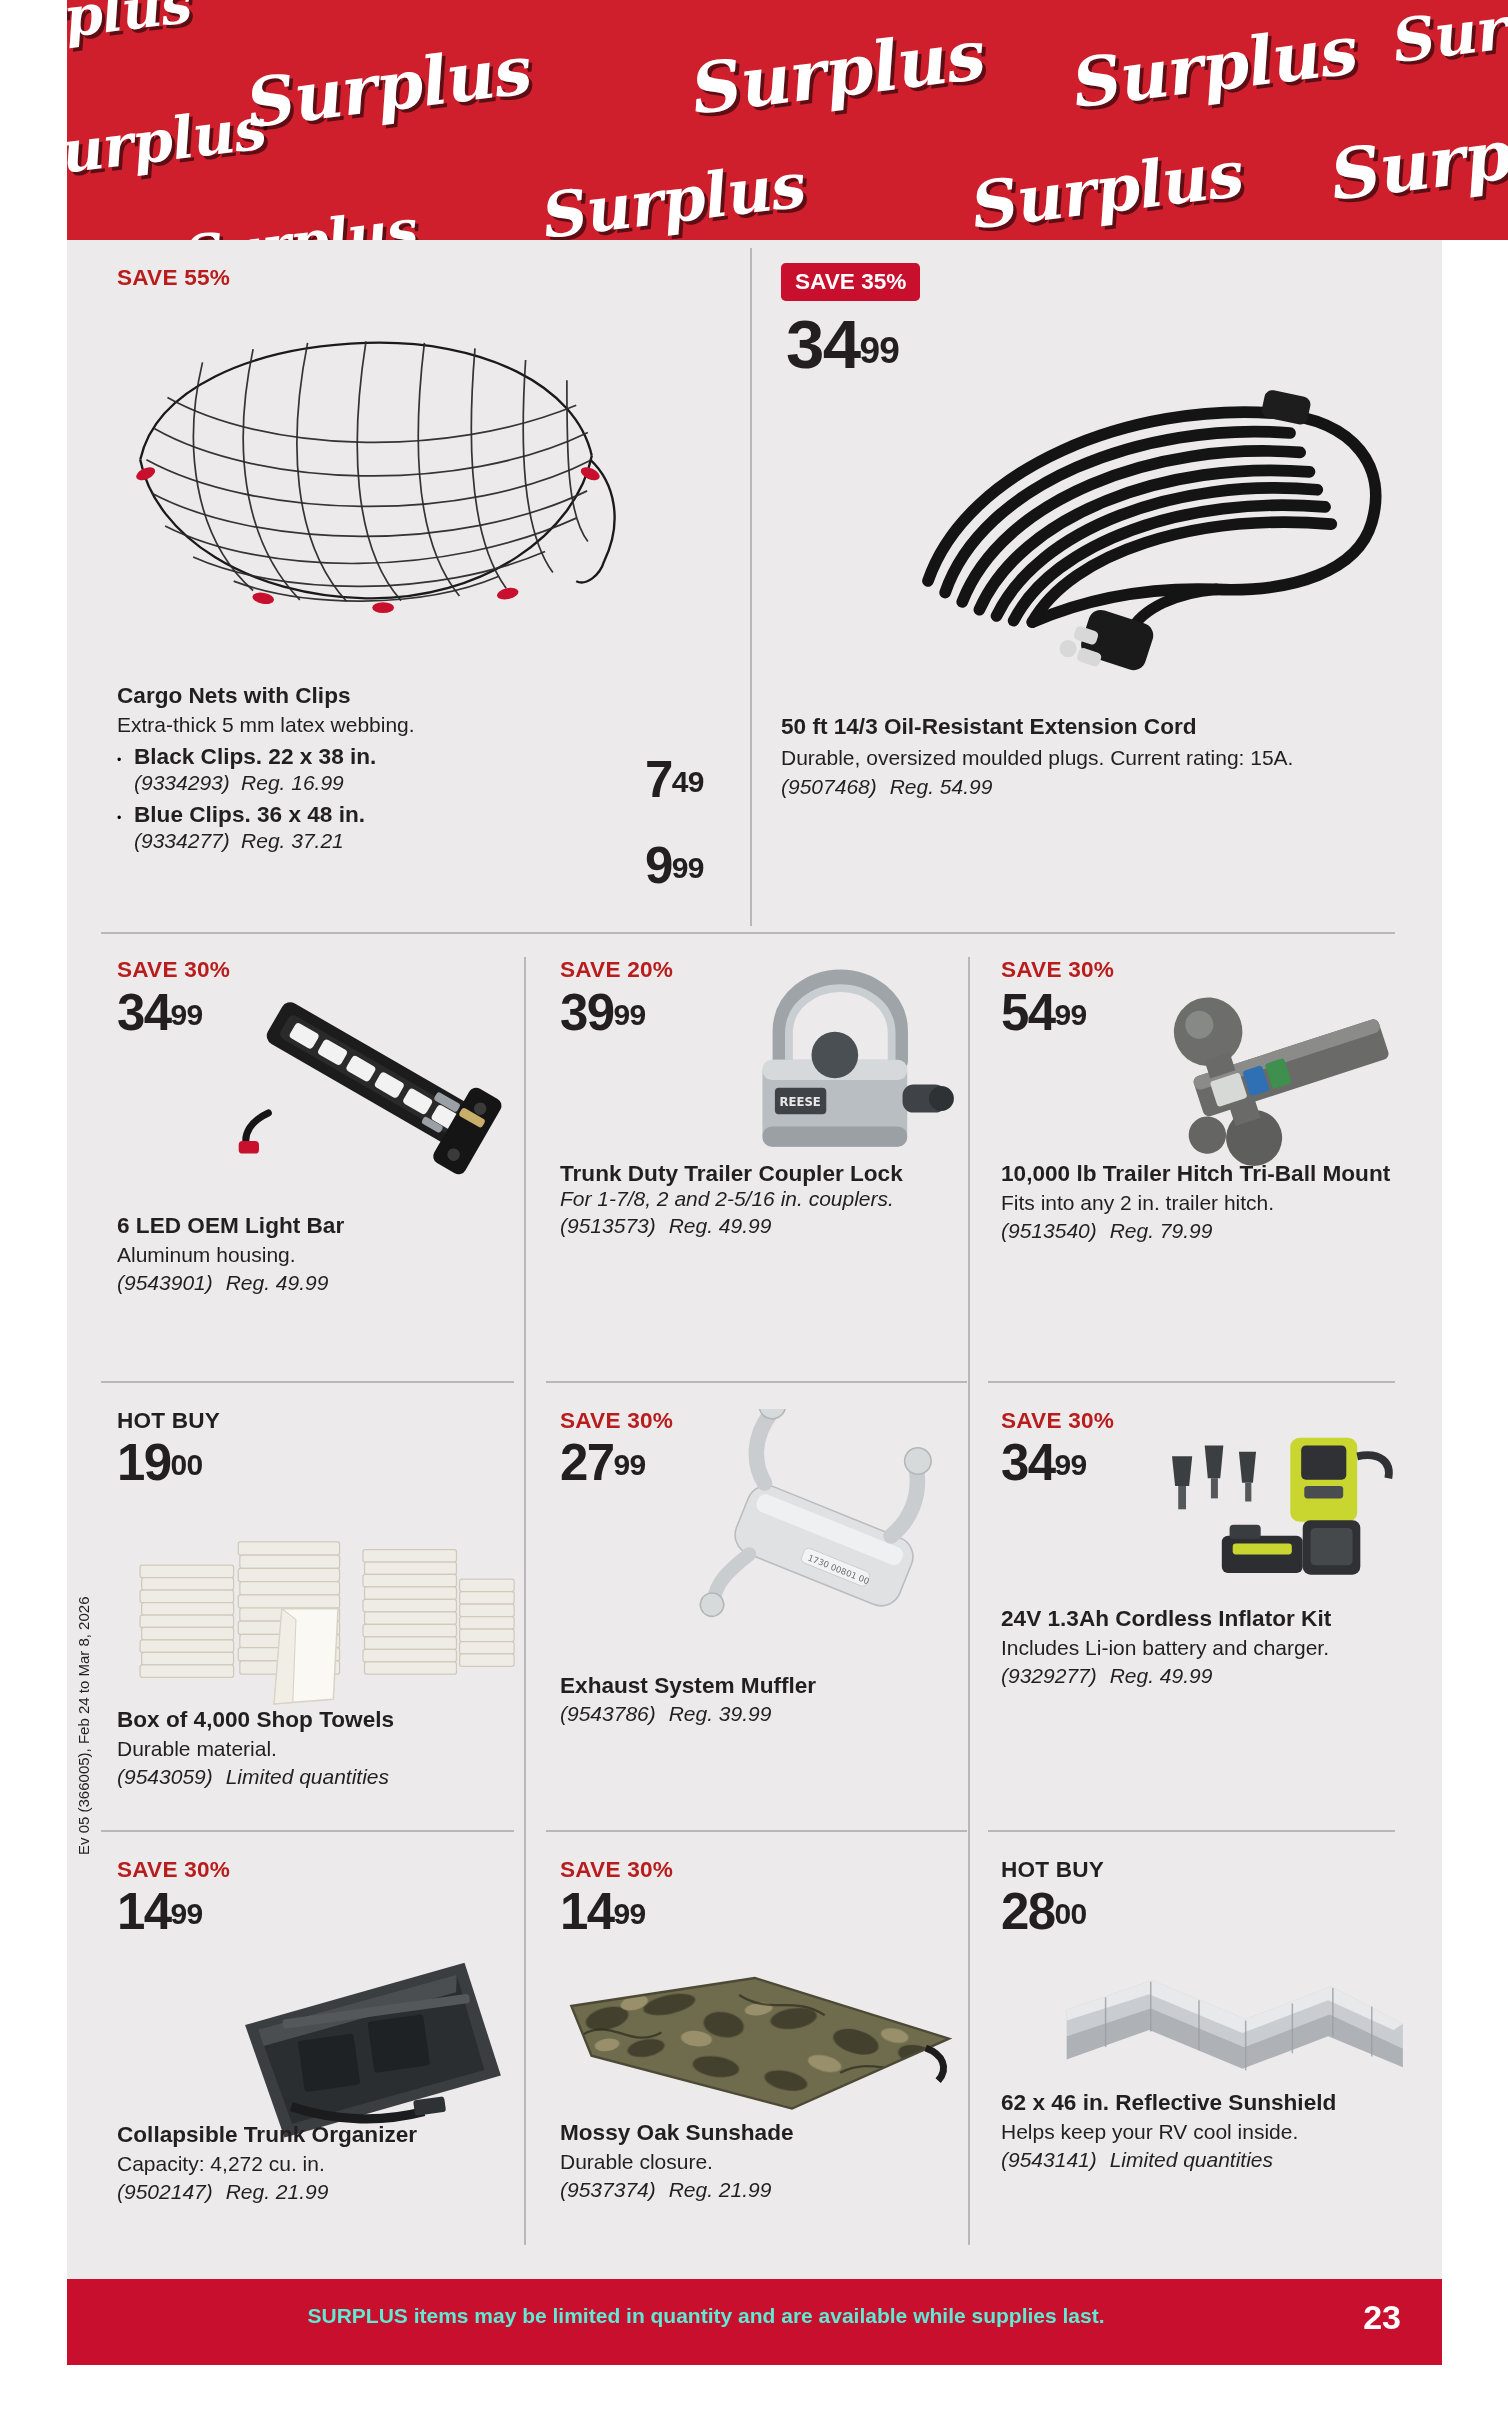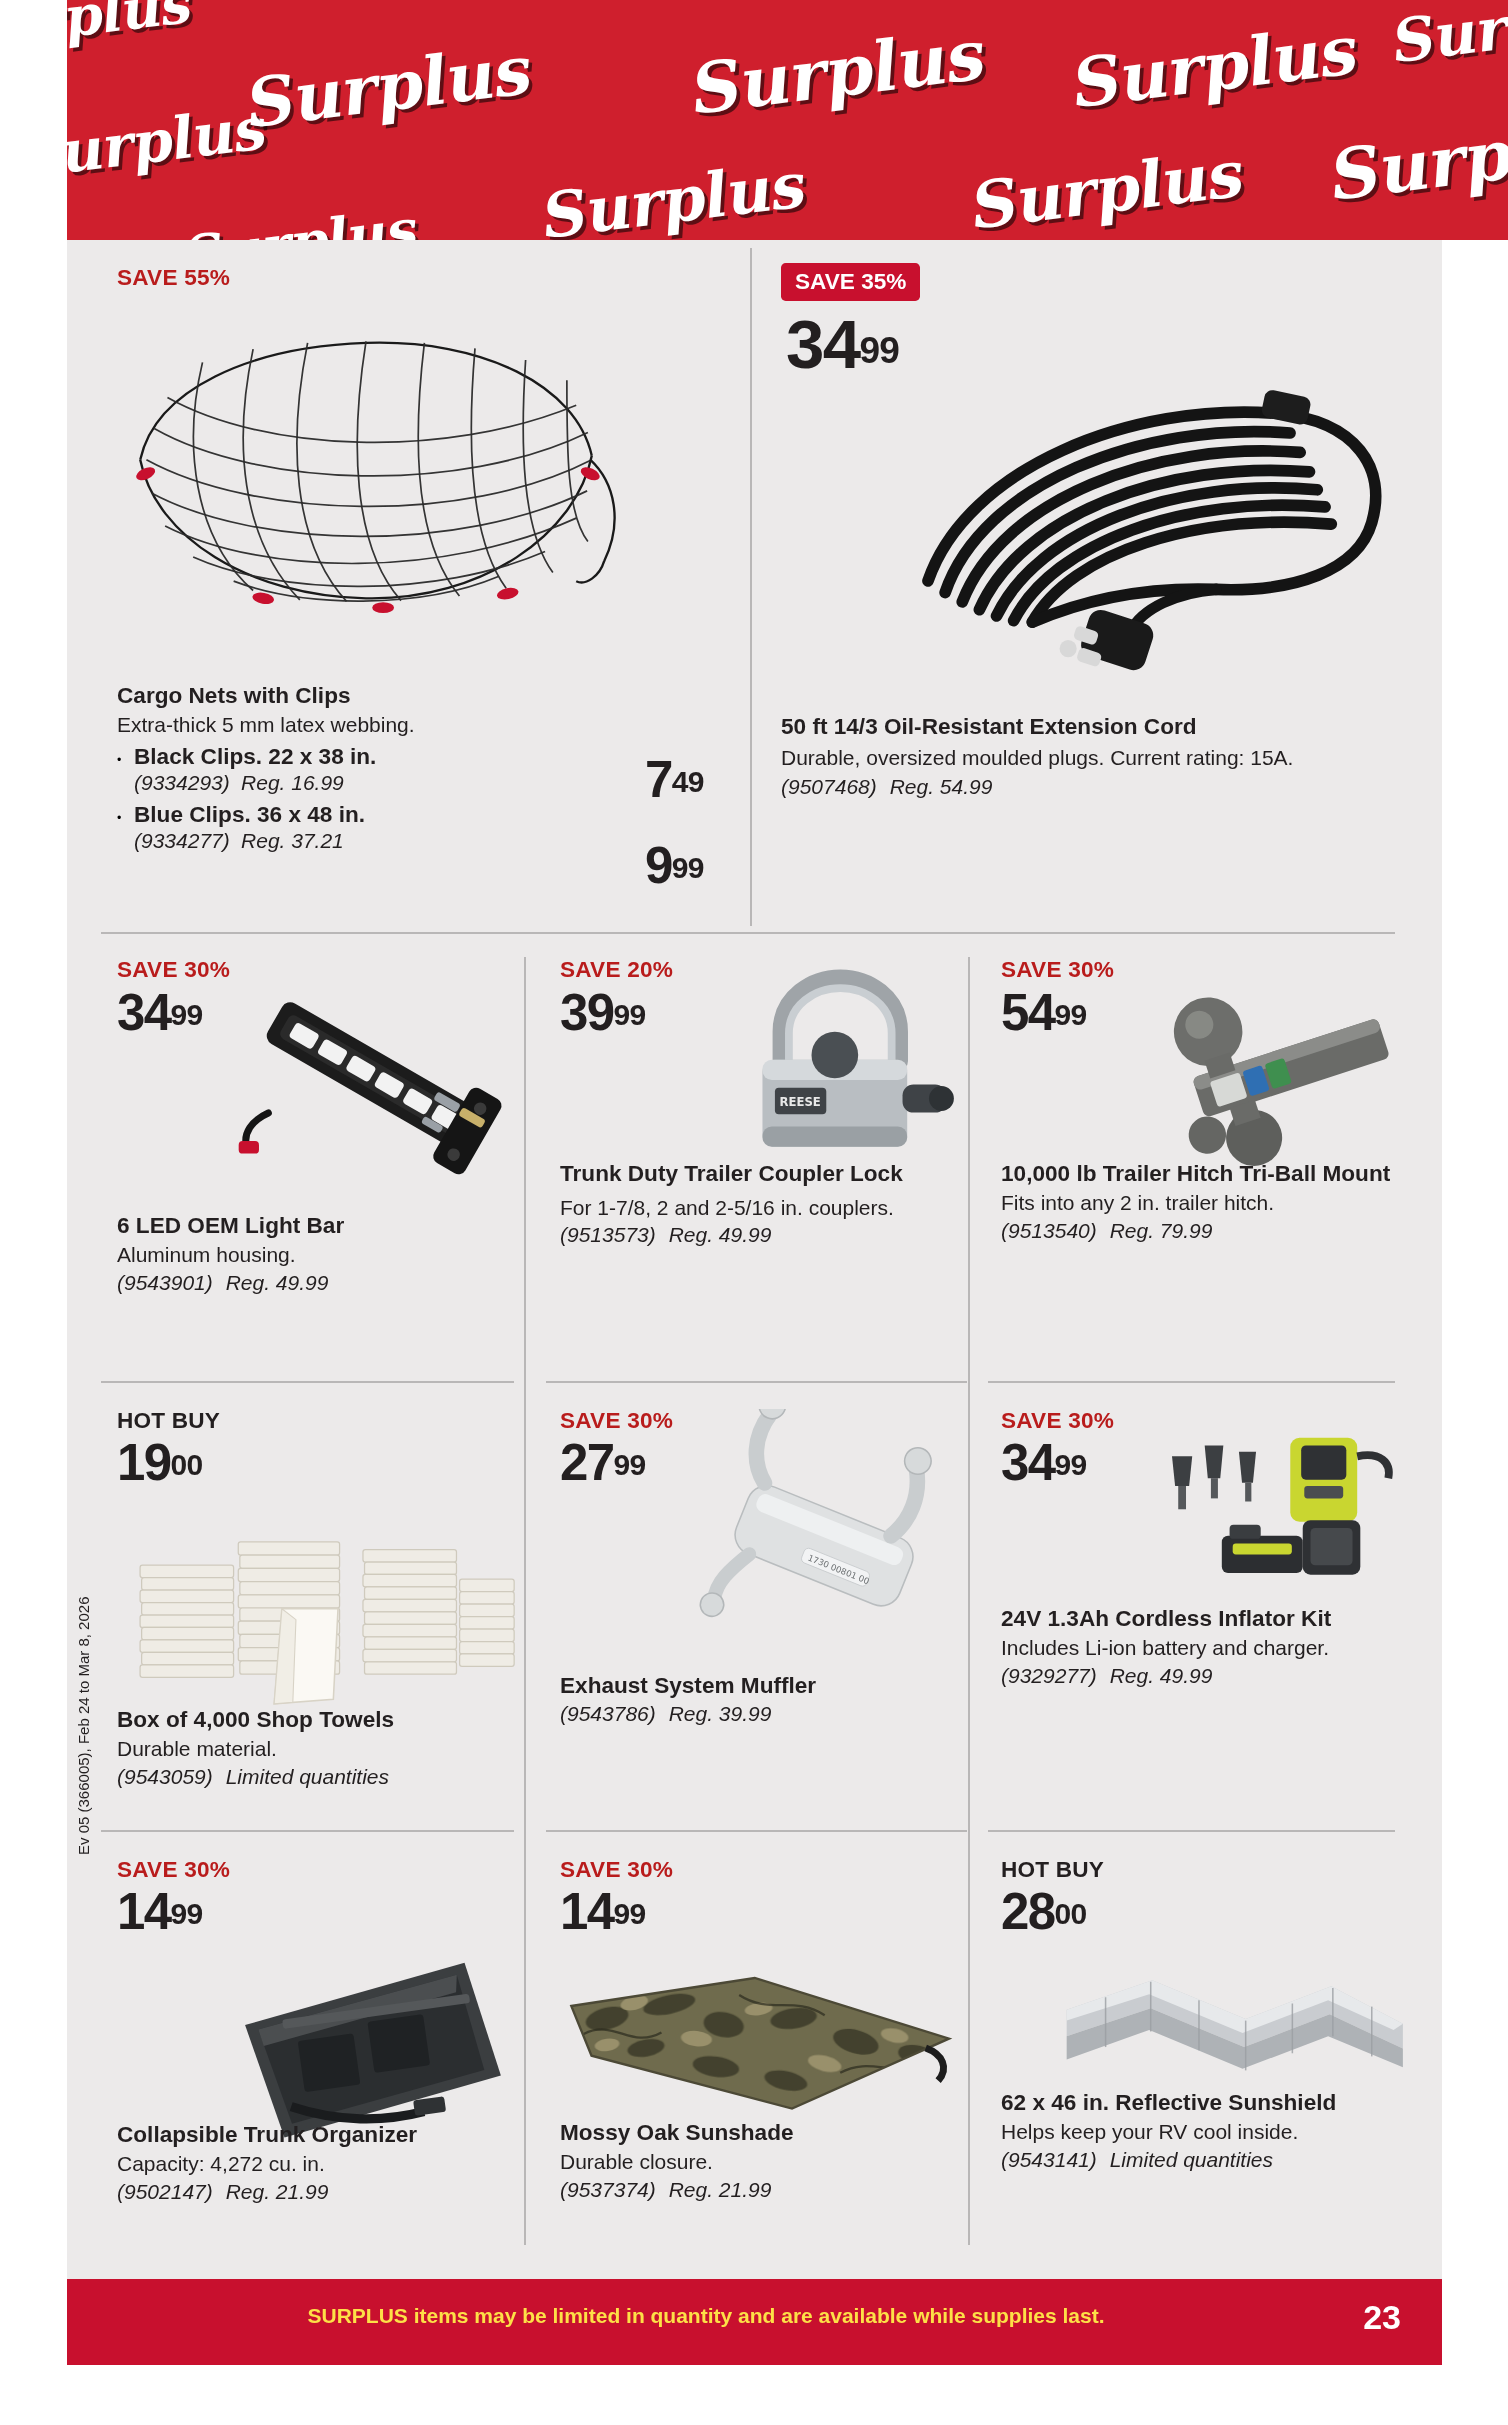--- a/index.html
+++ b/index.html
@@ -112,21 +112,21 @@
   
   .art { position:absolute; }
 
   
   .footer {
     position:absolute; left:67px; top:2279px; width:1375px; height:86px;
     background:#c8102e;
   }
   .footer .ftext {
     position:absolute; left:0; top:25px; width:1278px; text-align:center;
-    color:#fde047; font-weight:bold; font-size:21px;
+    color:#5eead4; font-weight:bold; font-size:21px;
   }
   .footer .pagenum {
     position:absolute; right:41px; top:18.7px;
     color:#ffffff; font-weight:bold; font-size:34px;
   }
   .footer-white-bottom {
     position:absolute; left:0; top:2365px; width:1509px; height:61px; background:#ffffff;
   }
 </style>
 </head>
@@ -336,21 +336,21 @@
     <rect x="70" y="214" width="186" height="26" rx="12" fill="#9aa0a4"></rect>
     <circle cx="163" cy="122" r="30" fill="#4a4f53"></circle>
     <rect x="86" y="164" width="66" height="34" rx="5" fill="#3f4347"></rect>
     <text x="92" y="188" font-family="DejaVu Sans, sans-serif" font-size="15" fill="#e8e8e8" font-weight="bold">REESE</text>
     <rect x="250" y="160" width="56" height="36" rx="14" fill="#3f4347"></rect>
     <circle cx="300" cy="178" r="16" fill="#2e3235"></circle>
   </svg>
 
   <div class="art" style="left:560px; top:1161px; width:390px;">
     <div class="title">Trunk Duty Trailer Coupler Lock</div>
-    <div class="desc" style="margin-top:9px;">For 1-7/8, 2 and 2-5/16 in. couplers.</div>
+    <div class="desc" style="margin-top:0;font-style:italic;">For 1-7/8, 2 and 2-5/16 in. couplers.</div>
     <div style="margin-top:3.1px;">
       <span class="sku">(9513573)</span>
       <span class="sku reg" style="margin-left:9.4px;">Reg. 49.99</span>
     </div>
   </div>
 
   <div class="art" style="left:1001px; top:957px;">
     <span class="save">SAVE 30%</span>
   </div>
   <div class="art price" style="left:1001px; top:987px;">

